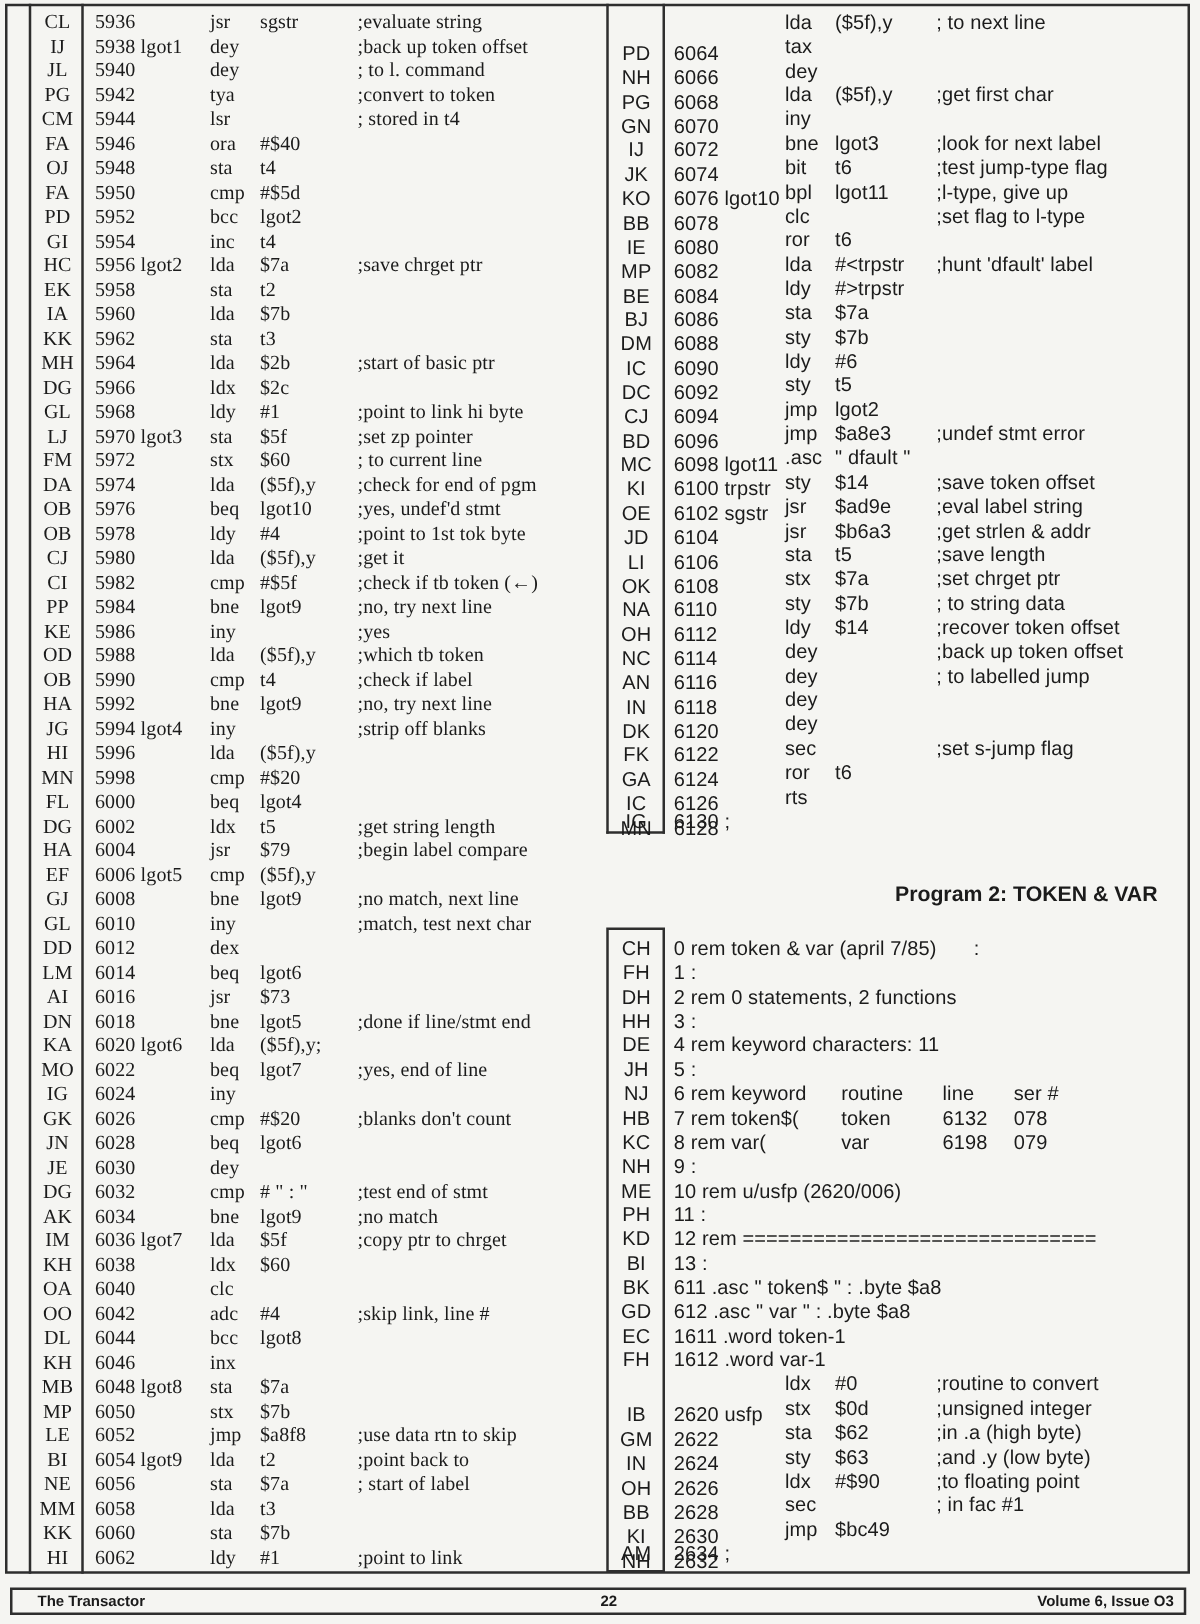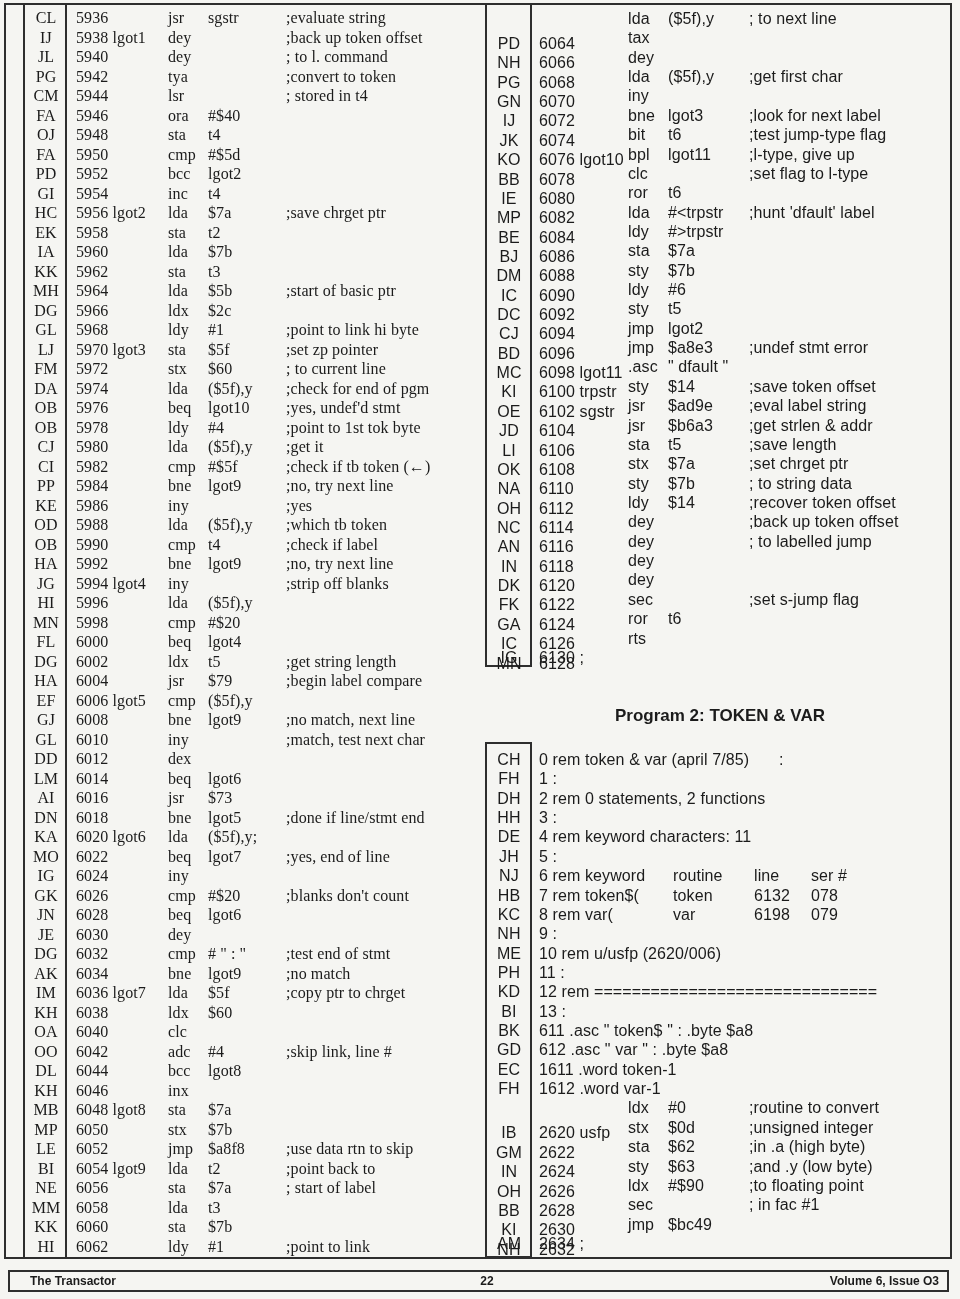--- a/index.html
+++ b/index.html
@@ -42,22 +42,22 @@
   .l-right .arg{width:81px;}
   .cmt{flex:1;min-width:0;}
   .col{flex:none;}
   .free{flex:1;}
 
   .l-left{left:26px;top:8px;width:436px;font-family:Liberation Serif, serif;}
   .l-rtop{left:487px;top:9px;width:466px;}
   .l-rbot{left:487px;top:750px;width:466px;}
 
   .p2-heading{
-    position:absolute;left:487px;top:706px;width:466px;
-    text-align:center;font-weight:bold;font-size:17px;margin:0;
+    position:absolute;left:460px;top:706px;width:466px;
+    text-align:right;font-weight:bold;font-size:17px;margin:0;
   }
 
   .footer{
     position:absolute;left:8px;top:1270px;width:941px;height:22px;
     box-sizing:border-box;border:2px solid var(--line);
     display:flex;align-items:center;
     font-weight:bold;font-size:12px;
   }
   .footer .f-left{margin-left:20px;}
   .footer .f-center{position:absolute;left:17px;right:0;text-align:center;}
@@ -197,21 +197,21 @@
         <span class="op">sta</span>
         <span class="arg">t3</span>
         <span class="cmt"></span>
       </div>
     </div>
     <div class="row">
       <span class="cs">MH</span>
       <div class="rowbody">
         <span class="addr">5964</span>
         <span class="op">lda</span>
-        <span class="arg">$5b</span>
+        <span class="arg">$2b</span>
         <span class="cmt">;start of basic ptr</span>
       </div>
     </div>
     <div class="row">
       <span class="cs">DG</span>
       <div class="rowbody">
         <span class="addr">5966</span>
         <span class="op">ldx</span>
         <span class="arg">$2c</span>
         <span class="cmt"></span>

